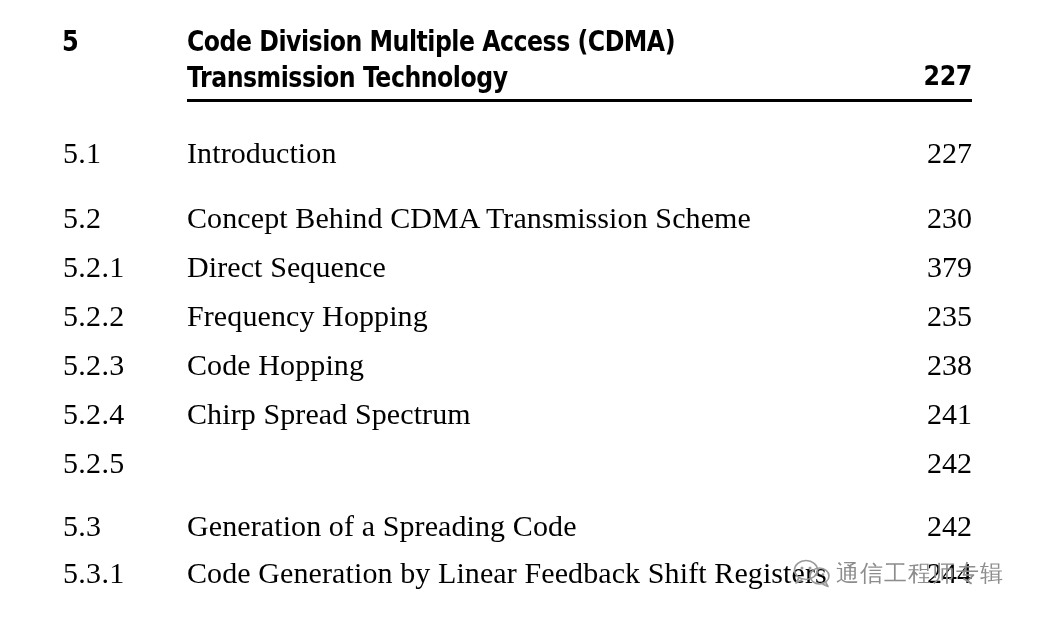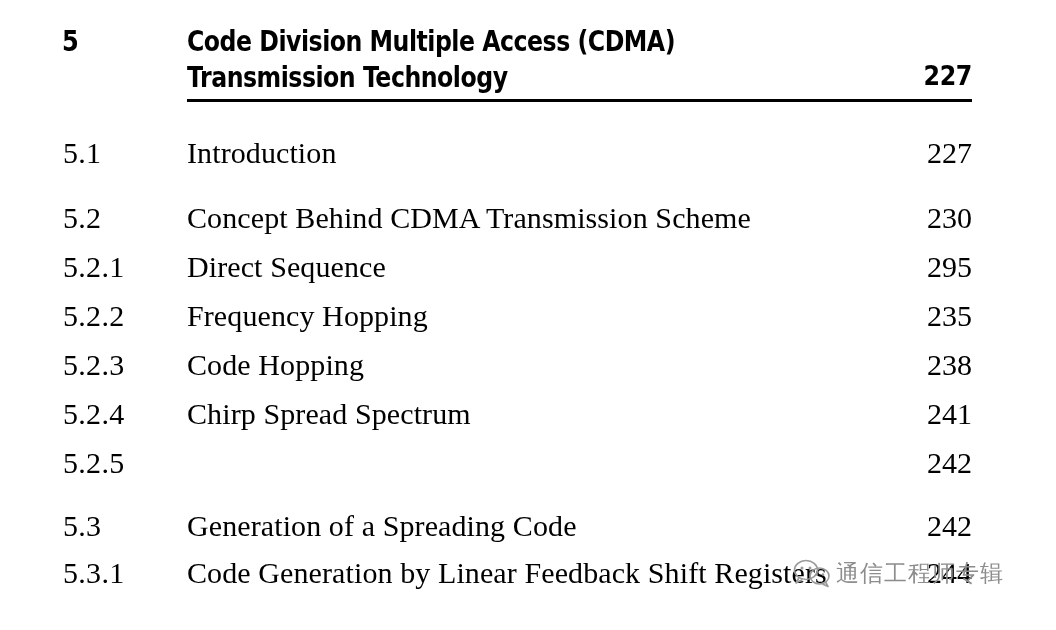--- a/index.html
+++ b/index.html
@@ -181,21 +181,21 @@
 
     <div class="toc-row" style="top:198px">
       <span class="toc-num">5.2</span>
       <span class="toc-title">Concept Behind CDMA Transmission Scheme</span>
       <span class="toc-page">230</span>
     </div>
 
     <div class="toc-row" style="top:247px">
       <span class="toc-num">5.2.1</span>
       <span class="toc-title">Direct Sequence</span>
-      <span class="toc-page">295</span>
+      <span class="toc-page">379</span>
     </div>
 
     <div class="toc-row" style="top:296px">
       <span class="toc-num">5.2.2</span>
       <span class="toc-title">Frequency Hopping</span>
       <span class="toc-page">235</span>
     </div>
 
     <div class="toc-row" style="top:345px">
       <span class="toc-num">5.2.3</span>

